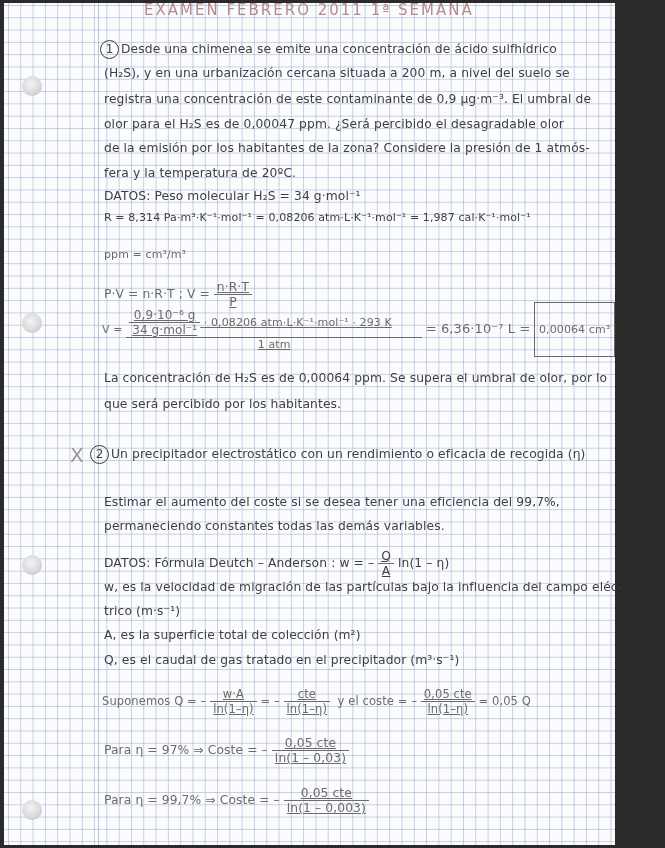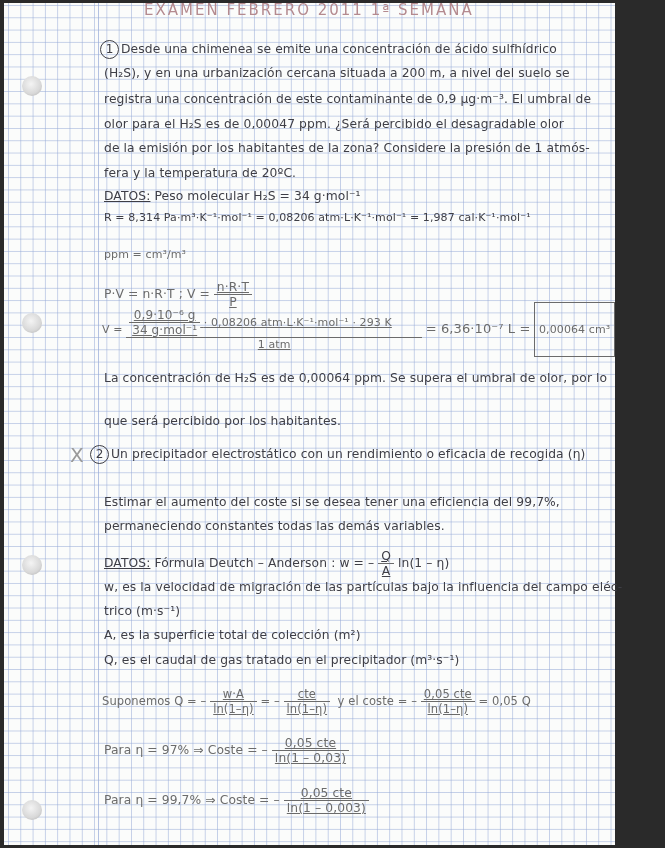--- a/index.html
+++ b/index.html
@@ -31,21 +31,21 @@
   }
   .hw {
     position: absolute; color: #3e3e46; font-family: "DejaVu Sans", sans-serif;
     font-size: 12.3px; white-space: nowrap; letter-spacing: 0.1px;
   }
   .pencil { color: #6b6b6b; }
   .circle-num {
     display: inline-block; width: 17px; height: 17px; border: 1.3px solid #3e3e46;
     border-radius: 50%; text-align: center; line-height: 17px; font-size: 12px; margin-right: 2px;
   }
-  .underline { text-decoration: underline; }
+  .underline { }
   .xmark { position: absolute; left: 66px; top: 440px; color: #9a9a9a; font-size: 20px; }
   .frac { display: inline-block; vertical-align: middle; text-align: center; text-decoration: underline; }
   .frac .num { display: block; border-bottom: 1px solid #6b6b6b; padding: 0 3px; }
   .frac .den { display: block; padding: 0 3px; }
   .boxed { border: 1px solid #6b6b6b; padding: 20px 4px; }
 </style>
 </head>
 <body>
 
 <div class="page">
@@ -92,21 +92,21 @@
         </span>
         <span>· 0,08206 atm·L·K⁻¹·mol⁻¹ · 293 K</span>
       </span>
       <span class="den">1 atm</span>
     </span>
     <span style="font-size:13px">= 6,36·10⁻⁷ L =</span>
     <span class="boxed">0,00064 cm³</span>
   </div>
 
   <div class="hw" style="left:100px;top:368px">La concentración de H₂S es de 0,00064 ppm. Se supera el umbral de olor, por lo</div>
-  <div class="hw" style="left:100px;top:411px">que será percibido por los habitantes.</div>
+  <div class="hw" style="left:100px;top:394px">que será percibido por los habitantes.</div>
 
   <div class="xmark">X</div>
   <div class="hw" style="left:86px;top:442px">
     <span class="circle-num">2</span><span>Un precipitador electrostático con un rendimiento o eficacia de recogida (η)</span>
   </div>
   <div class="hw" style="left:100px;top:492px">Estimar el aumento del coste si se desea tener una eficiencia del 99,7%,</div>
   <div class="hw" style="left:100px;top:516px">permaneciendo constantes todas las demás variables.</div>
 
   <div class="hw" style="left:100px;top:546px">
     <span class="underline">DATOS:</span>

